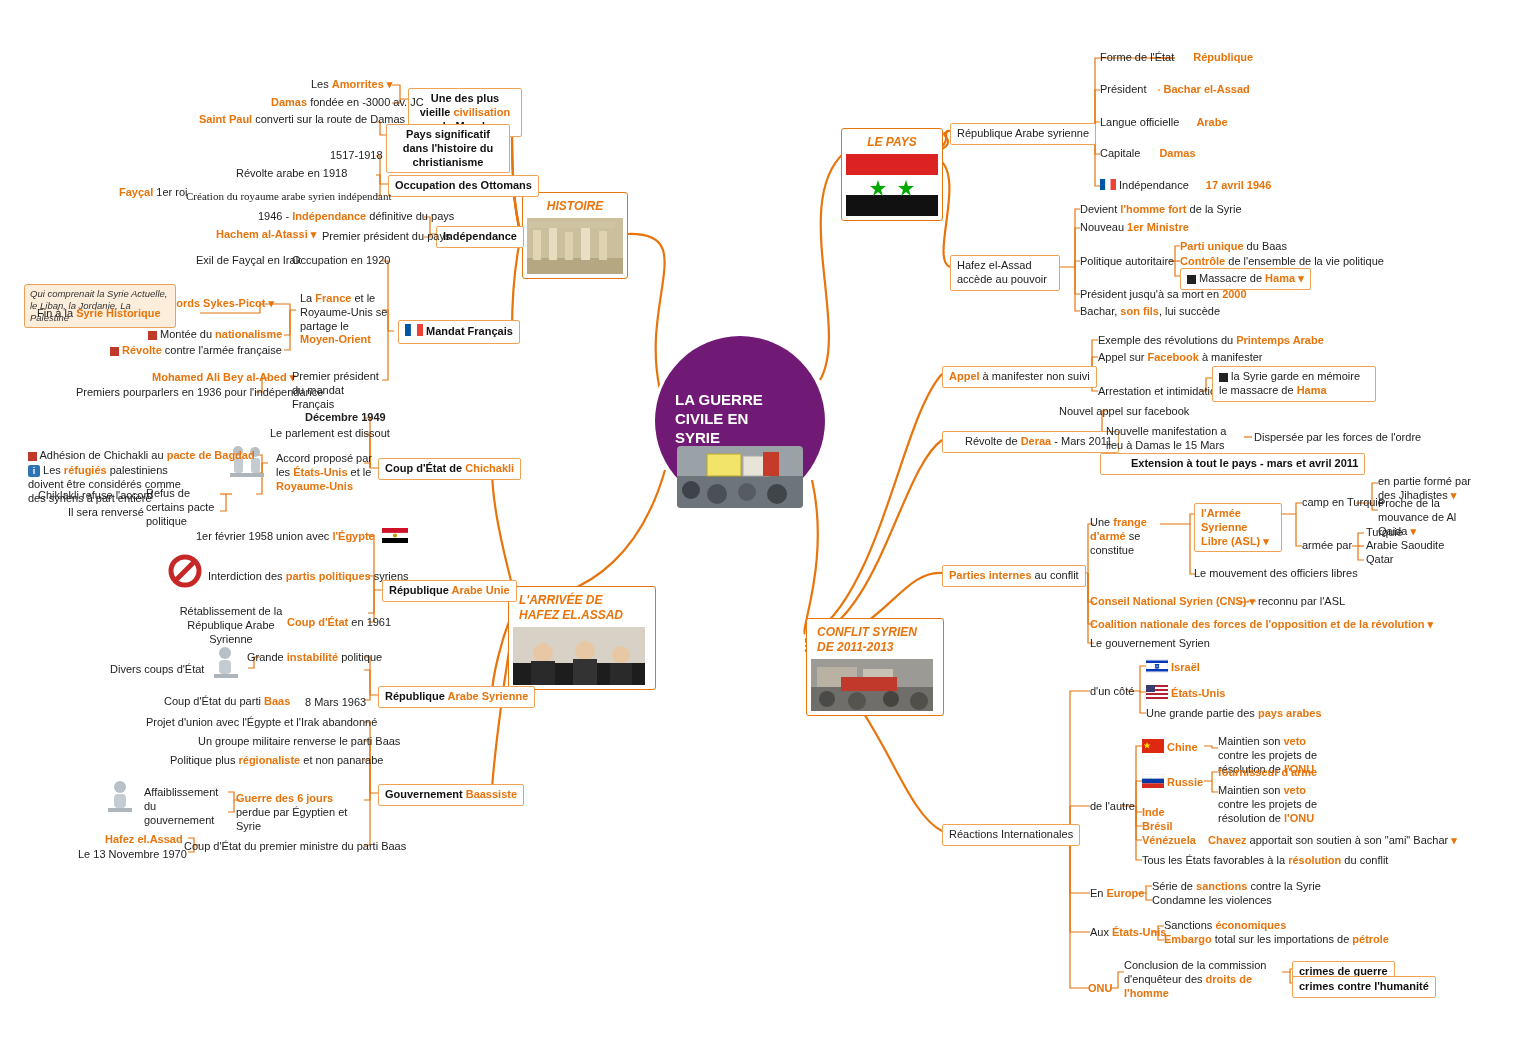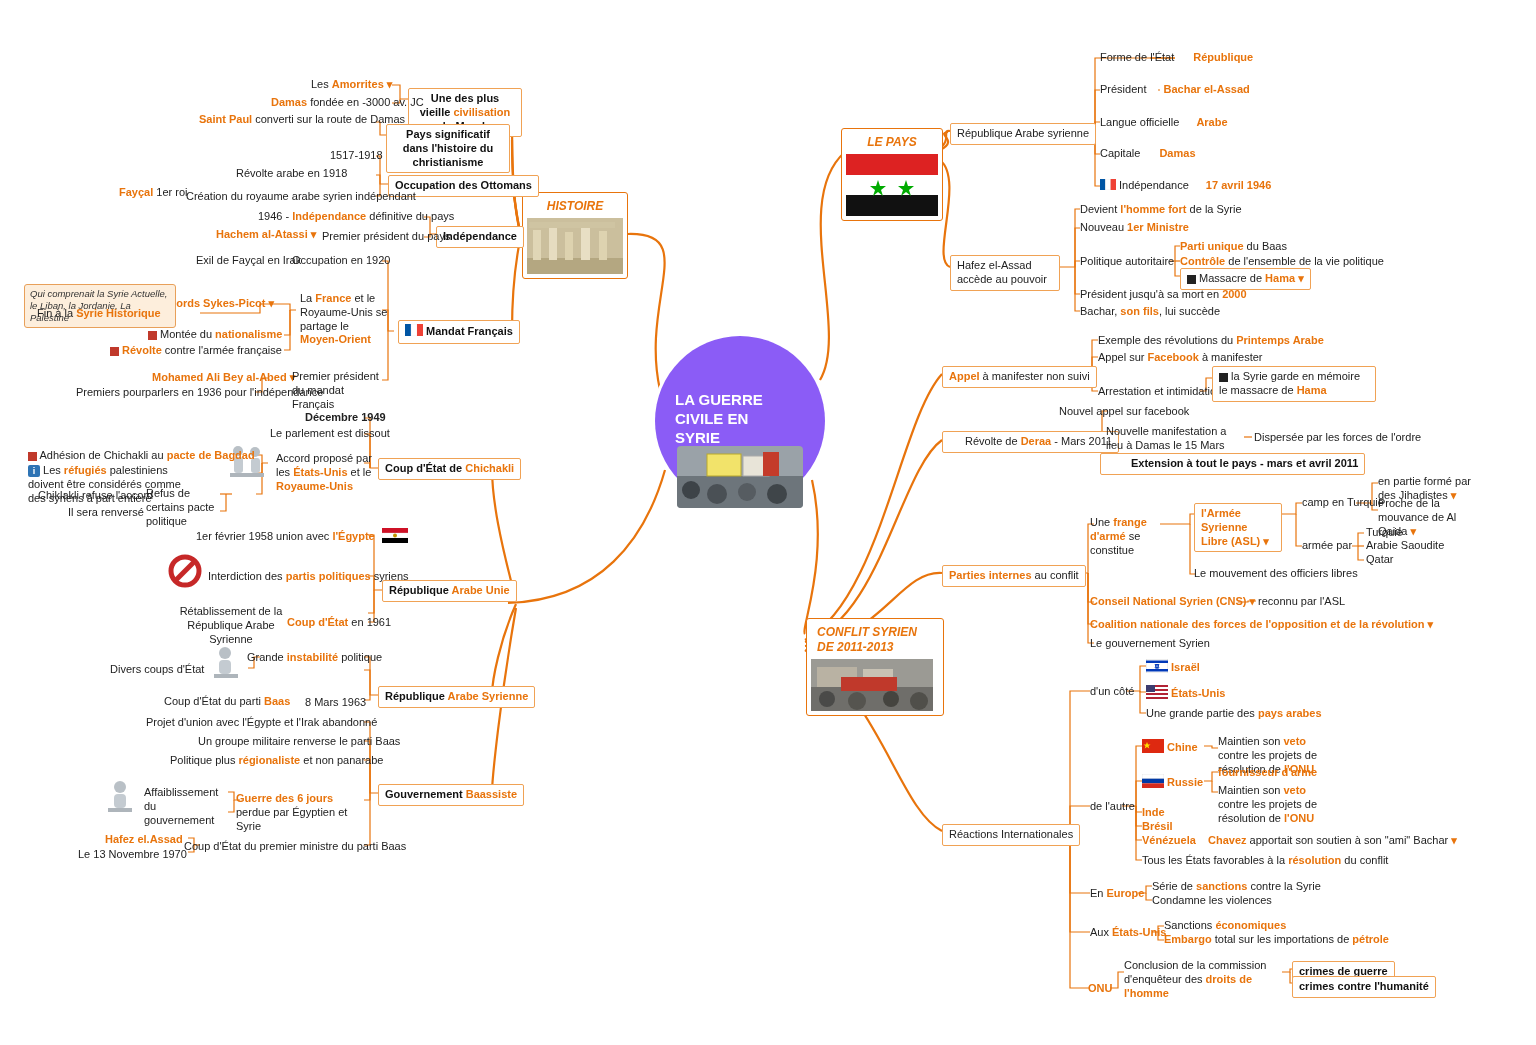--- a/index.html
+++ b/index.html
@@ -18,21 +18,21 @@
   .bk{color:#222;}
   .bkb{color:#111;font-weight:bold;}
   .orb{color:#E8740C;font-weight:bold;}
   .boxed{
     border:1px solid #F0A255;background:#fff;
     padding:3px 6px;border-radius:2px;
   }
   .center{
     position:absolute;left:655px;top:336px;width:170px;height:170px;
     border-radius:50%;
-    background:#8b5cf6;
+    background:#701a75;
     box-shadow:0 0 0 3px #ffffff;
   }
   .center .ctitle{
     color:#fff;font-weight:bold;font-size:15px;line-height:1.25;
     position:absolute;left:20px;top:55px;width:120px;
   }
   .center .cimg{
     position:absolute;left:22px;top:110px;width:126px;height:62px;
     border-radius:4px;overflow:hidden;
   }
@@ -333,21 +333,21 @@
 
   <div class="node boxed" style="left:388px;top:175px;">
     <span class="bkb">Occupation des Ottomans</span>
   </div>
   <div class="node" style="left:330px;top:149px;">
     <span class="bk">1517-1918</span>
   </div>
   <div class="node" style="left:236px;top:167px;">
     <span class="bk">Révolte arabe en 1918</span>
   </div>
-  <div class="node" style="left:186px;top:190px;">
+  <div class="node" style="left:186px;top:190px;font-family:Liberation Serif, serif;">
     <span class="bk">Création du royaume arabe syrien indépendant</span>
   </div>
   <div class="node" style="left:119px;top:186px;">
     <span class="orb">Fayçal</span><span class="bk"> 1er roi</span>
   </div>
 
   <div class="node boxed" style="left:436px;top:226px;">
     <span class="bkb">Indépendance</span>
   </div>
   <div class="node" style="left:258px;top:210px;">
@@ -402,20 +402,35 @@
     <span class="orb">Mohamed Ali Bey al-Abed</span>
     <span class="or">▾</span>
   </div>
   <div class="node" style="left:292px;top:370px;width:88px;white-space:normal;">
     <span class="bk">Premier président du mandat Français</span>
   </div>
   <div class="node" style="left:76px;top:386px;">
     <span class="bk">Premiers pourparlers en 1936 pour l'indépendance</span>
   </div>
 
+  <div class="node imgcard" style="left:508px;top:586px;">
+    <div class="main-label" style="padding:2px 6px 4px;width:126px;white-space:normal;">L'ARRIVÉE DE HAFEZ EL.ASSAD</div>
+    <div>
+      <svg width="132" height="58" viewBox="0 0 132 58" class="photo">
+        <rect width="132" height="58" fill="#d8d2c6"></rect>
+        <rect y="36" width="132" height="22" fill="#1d1d1d"></rect>
+        <circle cx="30" cy="26" r="10" fill="#e8c8a4"></circle>
+        <rect x="18" y="34" width="24" height="24" fill="#2a2a2a"></rect>
+        <circle cx="72" cy="24" r="10" fill="#e8c8a4"></circle>
+        <rect x="60" y="32" width="24" height="26" fill="#333"></rect>
+        <circle cx="108" cy="28" r="9" fill="#e8c8a4"></circle>
+        <rect x="97" y="36" width="22" height="22" fill="#2a2a2a"></rect>
+      </svg>
+    </div>
+  </div>
 
   <div class="node boxed" style="left:378px;top:458px;">
     <span class="bkb">Coup d'État de </span><span class="orb">Chichakli</span>
   </div>
   <div class="node" style="left:305px;top:411px;font-weight:bold;"><span class="bk">Décembre 1949</span></div>
   <div class="node" style="left:270px;top:427px;"><span class="bk">Le parlement est dissout</span></div>
   <div class="node" style="left:276px;top:452px;width:100px;white-space:normal;">
     <span class="bk">Accord proposé par les </span><span class="orb">États-Unis</span><span class="bk"> et le </span><span class="orb">Royaume-Unis</span>
   </div>
   <div class="node" style="left:224px;top:441px;">

